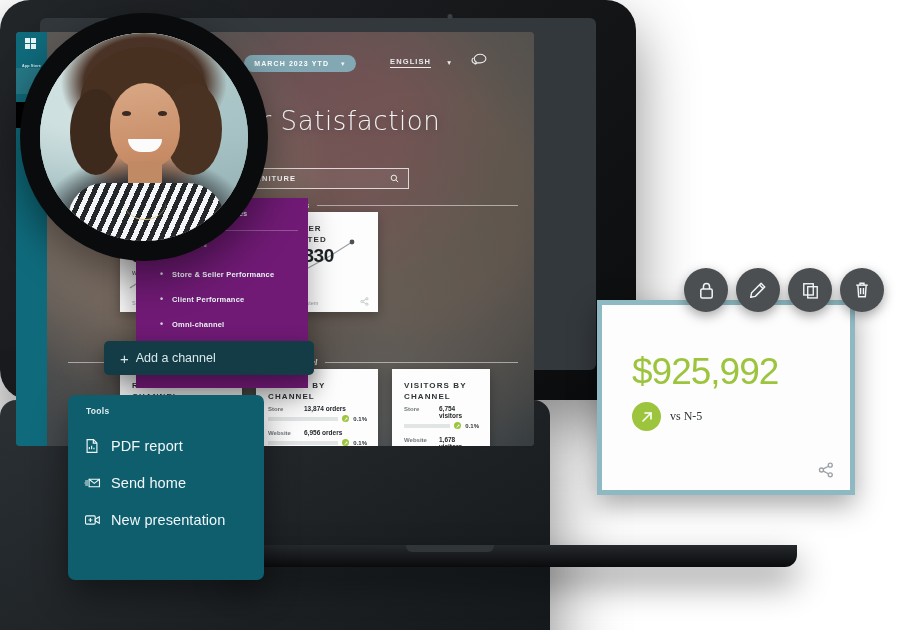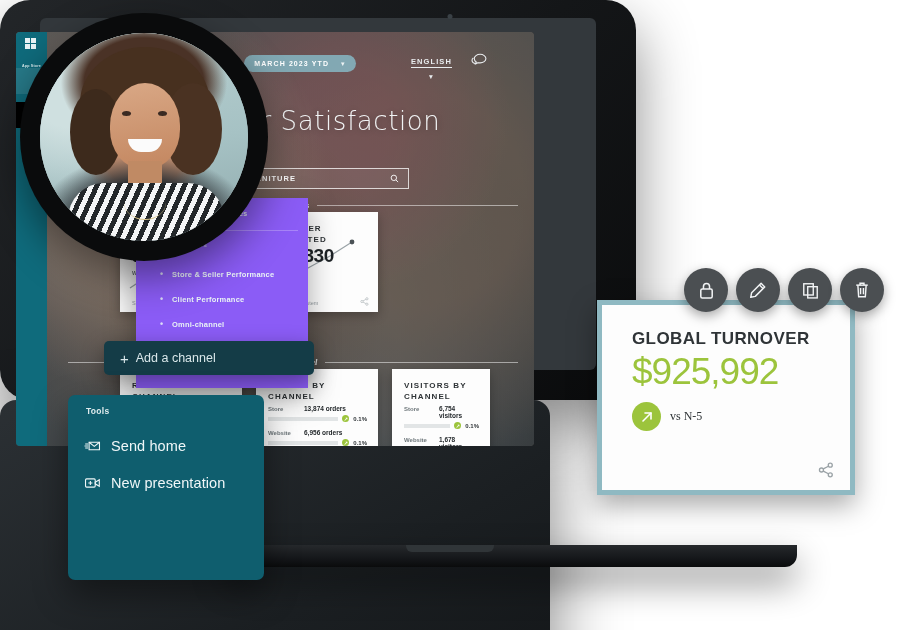--- a/index.html
+++ b/index.html
@@ -82,21 +82,21 @@
   #app-topbar{position:absolute;left:31px;right:0;top:0;height:52px;}
   #date-pill{
     position:absolute;left:197px;top:23px;width:112px;height:17px;border-radius:9px;
     background:rgba(133,180,192,.88);
     display:flex;align-items:center;justify-content:center;gap:12px;
     color:#fff;font-size:7px;font-weight:700;letter-spacing:1.1px;
   }
   #date-chevron{font-size:7px;opacity:.85;}
   #language-switch{
     position:absolute;right:82px;top:25px;color:#e9ecee;font-size:7.5px;
-    font-weight:700;letter-spacing:1.1px;display:flex;align-items:center;gap:4px;flex-direction:column;
+    font-weight:700;letter-spacing:1.1px;display:flex;align-items:center;gap:16px;
   }
   #language-label{border-bottom:1px solid #e9ecee;padding-bottom:1px;}
   #chat-icon{position:absolute;right:46px;top:20px;width:18px;height:16px;}
 
   
   #hero-title{
     position:absolute;left:31px;right:0;top:74px;text-align:center;
     color:#f2f4f5;font-size:26px;font-weight:300;letter-spacing:.6px;
     font-family:"DejaVu Sans","Liberation Sans",sans-serif;
     text-shadow:0 1px 6px rgba(0,0,0,.3);
@@ -203,21 +203,21 @@
     box-shadow:0 4px 12px rgba(0,0,0,.35);
   }
   #fab-lock{left:684px;top:268px;}
   #fab-edit{left:736px;top:268px;}
   #fab-copy{left:788px;top:268px;}
   #fab-delete{left:840px;top:268px;}
 
   
   #chapter-panel{
     position:absolute;left:136px;top:198px;width:172px;height:190px;
-    background:#8b5cf6;color:#eaf4f6;
+    background:#701a75;color:#eaf4f6;
     box-shadow:0 10px 28px rgba(0,0,0,.35);
   }
   #favorites-label{position:absolute;left:80px;top:12px;font-size:7px;font-weight:700;opacity:.95;}
   #chapter-divider{position:absolute;left:10px;right:10px;top:32px;height:1px;background:rgba(255,255,255,.25);}
   #chapters-label{position:absolute;left:42px;top:44px;font-size:6px;font-weight:700;opacity:.75;letter-spacing:.4px;}
   #chapter-list{position:absolute;left:24px;top:72px;right:8px;margin:0;padding:0;list-style:none;}
   .chapter-item{position:relative;padding-left:12px;margin-bottom:16px;font-size:7.5px;font-weight:700;letter-spacing:.2px;}
   .chapter-item::before{content:"\2022";position:absolute;left:0;top:-1px;font-size:9px;opacity:.85;}
   #tools-rail-label{position:absolute;left:40px;bottom:12px;font-size:5.5px;font-weight:700;opacity:.6;letter-spacing:.4px;}
 
@@ -483,21 +483,20 @@
 
       </div>
     </div>
   </div>
 
   <div id="laptop-base"></div>
   <div id="laptop-notch"></div>
 
   <div id="global-turnover-wrap">
     <div id="global-turnover-card">
-      <div id="global-turnover-title">GLOBAL TURNOVER</div>
       <div id="global-turnover-value">$925,992</div>
       <div id="global-turnover-trend">
         <span id="trend-badge">
           <svg class="ico" viewBox="0 0 20 20" width="16" height="16" fill="none" stroke="#fff" stroke-width="2" stroke-linecap="round" stroke-linejoin="round">
             <path d="M5 15 15 5"></path>
               <path d="M7.5 5H15v7.5"></path>
           </svg>
         </span>
         <span id="trend-label">vs N-5</span>
       </div>
@@ -560,20 +559,30 @@
   </div>
 
   <div id="add-chapter-btn">
     <span id="add-chapter-plus">+</span>
     <span>Add a channel</span>
   </div>
 
   <div id="tools-panel">
     <div id="tools-panel-title">Tools</div>
     <ul id="tools-list">
+      <li class="tools-item">
+        <span class="tools-item-icon">
+          <svg class="ico" viewBox="0 0 18 18" width="16" height="16" fill="none" stroke="#f0f7f8" stroke-width="1.3">
+            <path d="M3.5 1.8h7.2l3.8 3.8v10.6H3.5z"></path>
+              <path d="M10.5 1.8v3.9h3.8"></path>
+            <path d="M6 12.6v-2.6M8.6 12.6V8.8M11.2 12.6v-1.6"></path>
+          </svg>
+        </span>
+        <span class="tools-item-label">PDF report</span>
+      </li>
       <li class="tools-item">
         <span class="tools-item-icon">
           <svg class="ico" viewBox="0 0 20 18" width="17" height="16" fill="none" stroke="#f0f7f8" stroke-width="1.3">
             <path d="M6 4.6h12.2v8.8H6z"></path>
               <path d="M6 4.6l6.1 4.8 6.1-4.8"></path>
             <path d="M1.4 6.6h3.4M0.6 9h4.2M1.4 11.4h3.4"></path>
           </svg>
         </span>
         <span class="tools-item-label">Send home</span>
       </li>

